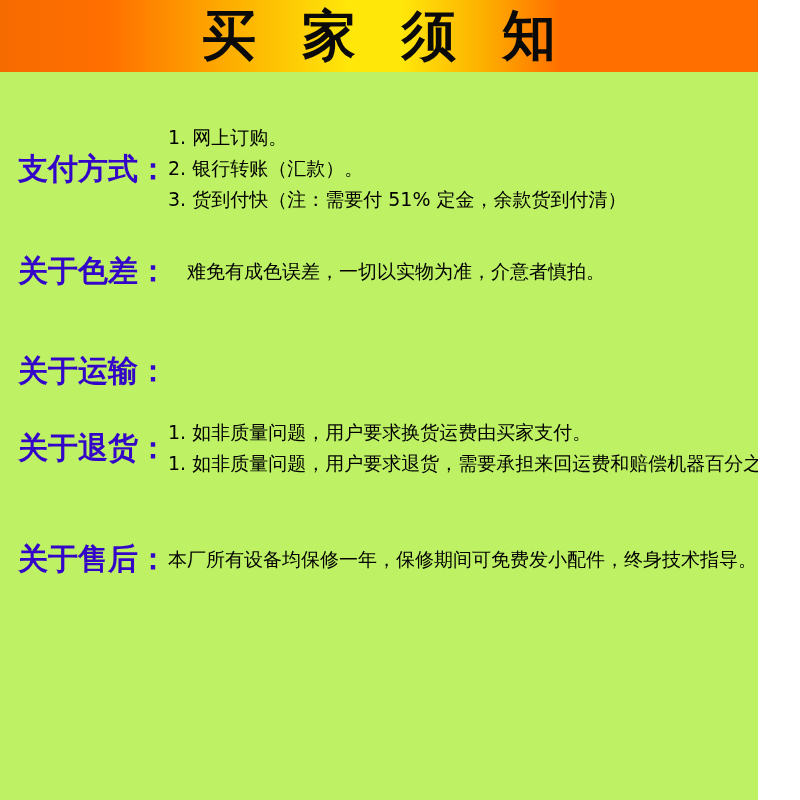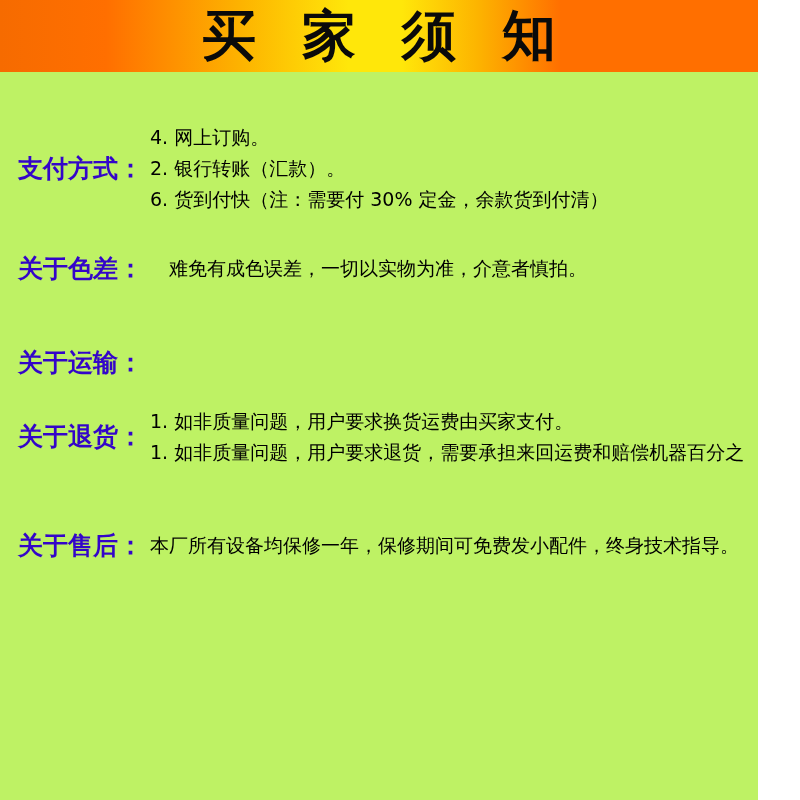--- a/index.html
+++ b/index.html
@@ -37,21 +37,21 @@
   .sections {
     padding-top: 50px;
   }
   .section {
     display: flex;
     align-items: center;
   }
   .section-label {
     flex: 0 0 150px;
     padding-left: 18px;
-    font-size: 25px;
+    font-size: 30px;
     font-weight: bold;
     color: #3305c9;
     white-space: nowrap;
     line-height: 1.2;
   }
   .section-content {
     flex: 1;
     margin-right: 60px;
     font-size: 19px;
     line-height: 31px;
@@ -72,27 +72,27 @@
   <div class="banner">
     <div class="banner-title">买家须知</div>
   </div>
 
   <div class="sections">
 
     <div class="section sec-1">
       <div class="section-label">支付方式：</div>
       <div class="section-content">
         <div class="item">
-          <div class="line">4. 网上订购。</div>
+          <div class="line">1. 网上订购。</div>
         </div>
         <div class="item">
           <div class="line">2. 银行转账（汇款）。</div>
         </div>
         <div class="item">
-          <div class="line">6. 货到付快（注：需要付 30% 定金，余款货到付清）</div>
+          <div class="line">3. 货到付快（注：需要付 51% 定金，余款货到付清）</div>
         </div>
       </div>
     </div>
 
     <div class="section sec-2">
       <div class="section-label">关于色差：</div>
       <div class="section-content">
         <div class="item">
           <div class="line cont">难免有成色误差，一切以实物为准，介意者慎拍。</div>
         </div>

